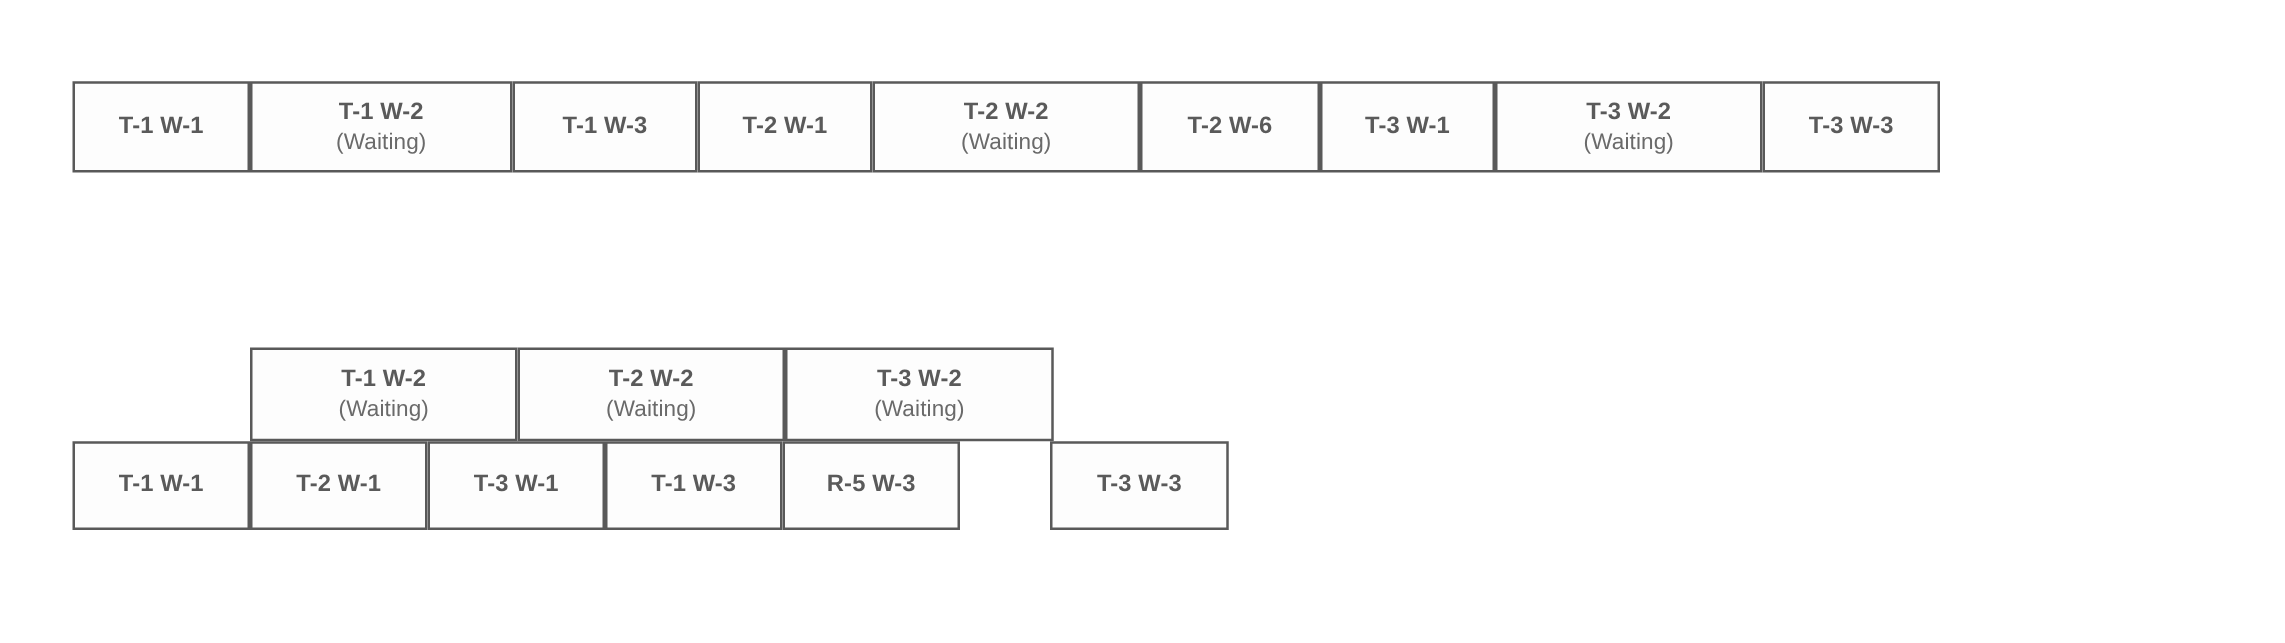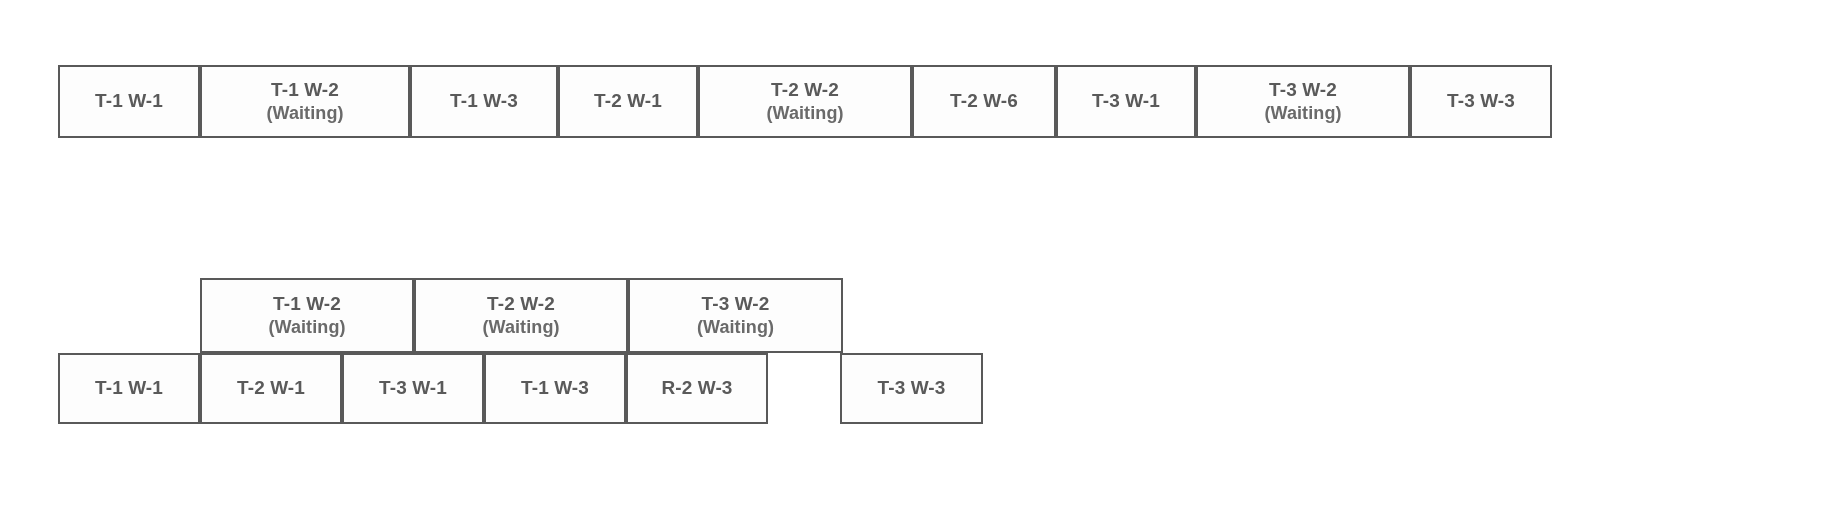--- a/index.html
+++ b/index.html
@@ -35,21 +35,21 @@
     justify-content: center;
     text-align: center;
     line-height: 1.28;
     color: #5a5a5a;
     font-size: 19px;
     font-weight: 600;
     letter-spacing: 0.1px;
   }
   .cell .sub {
     font-size: 18px;
-    font-weight: 700;
+    font-weight: 400;
     color: #6a6a6a;
   }
   .cell.empty {
     border: none;
     background: transparent;
   }
 
   
   .strip {
     position: absolute;
@@ -116,21 +116,21 @@
         <div class="cell" style="left: 200px; top: 353px; width: 142px; height: 71px;">
           <span>T-2 W-1</span>
         </div>
         <div class="cell" style="left: 342px; top: 353px; width: 142px; height: 71px;">
           <span>T-3 W-1</span>
         </div>
         <div class="cell" style="left: 484px; top: 353px; width: 142px; height: 71px;">
           <span>T-1 W-3</span>
         </div>
         <div class="cell" style="left: 626px; top: 353px; width: 142px; height: 71px;">
-          <span>R-2 W-3</span>
+          <span>R-5 W-3</span>
         </div>
         <div class="cell empty" style="left: 768px; top: 353px; width: 72px; height: 71px;"></div>
         <div class="cell" style="left: 840px; top: 353px; width: 143px; height: 71px;">
           <span>T-3 W-3</span>
         </div>
       </div>
     </div>
   </div>
 
 </body></html>

